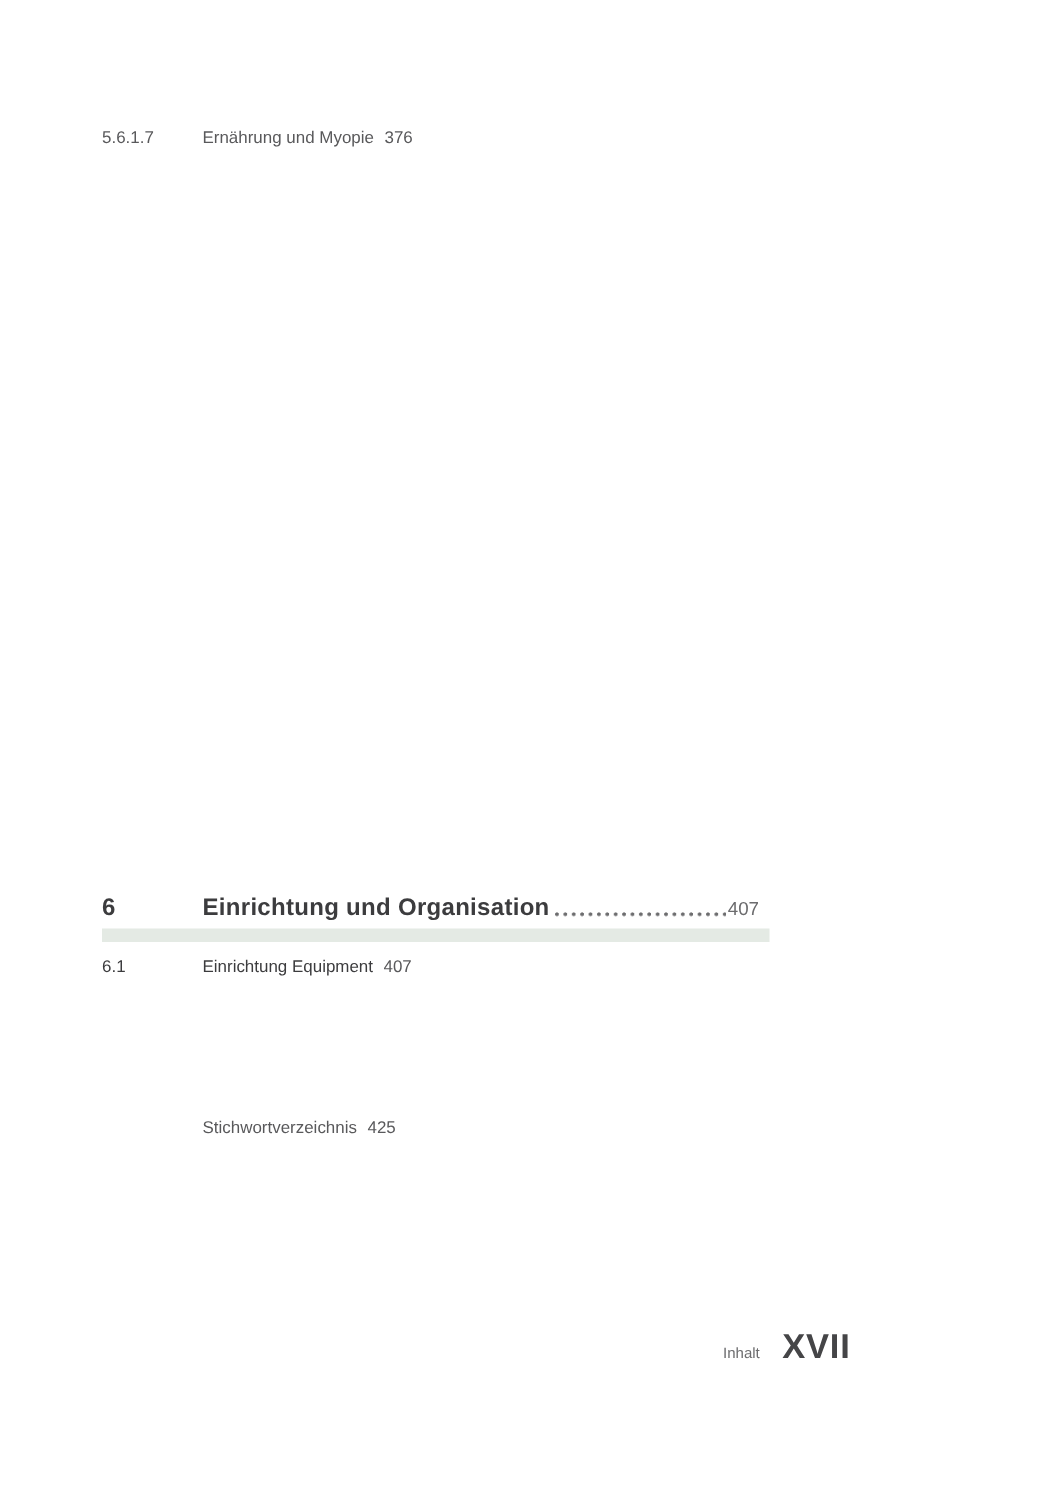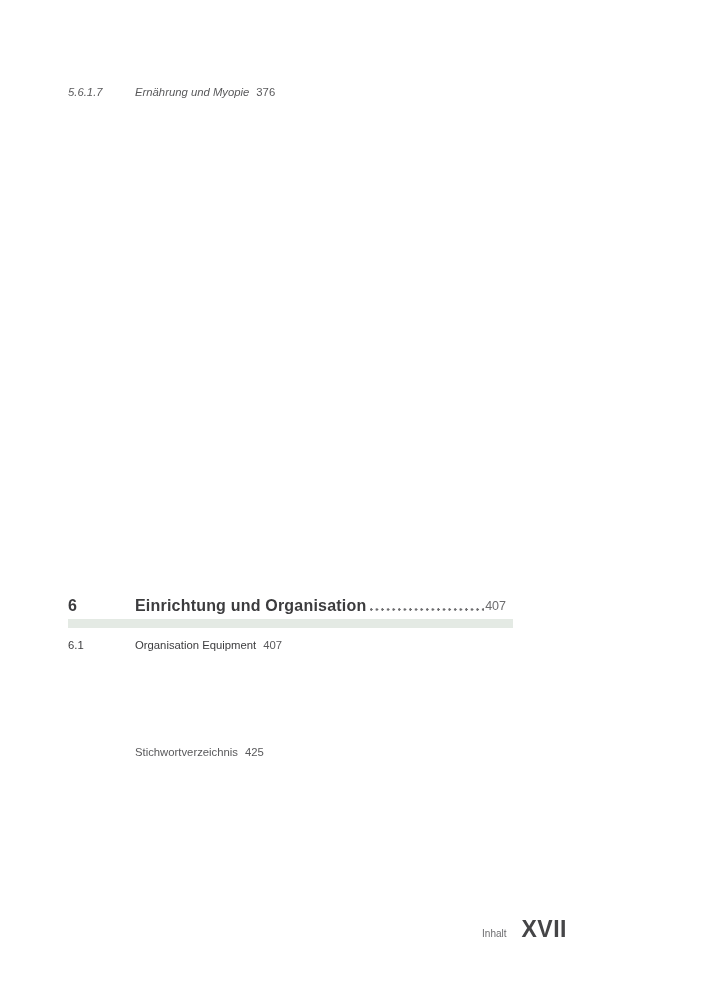--- a/index.html
+++ b/index.html
@@ -29,31 +29,31 @@
   .row .page { white-space: nowrap; margin-left: 2px; }
   .dots {
     flex: 1 1 auto;
     align-self: flex-end;
     height: 3px;
     margin: 0 1px 3px 4px;
     background-image: radial-gradient(circle at 1.3px 1.5px, #6d6d6f 1.05px, rgba(0,0,0,0) 1.45px);
     background-size: 5.6px 3px;
     background-repeat: repeat-x;
   }
-  .row.italic .num, .row.italic .title { font-style: italic; }
+  .row.italic .num, .row.italic .title { }
   .row.bold .num, .row.bold .title, .row.bold .pre {
     font-weight: normal;
     color: #3c3c3e;
   }
 
   
   .toc-main   { position: absolute; left: 68px; top: 84px;  width: 438px; }
   .chapter    { position: absolute; left: 68px; top: 597px; width: 438px; }
   .index-blk  { position: absolute; left: 68px; top: 744px; width: 438px; }
-  .footer     { position: absolute; left: 68px; top: 916px; width: 499px; }
+  .footer     { position: absolute; left: 68px; top: 884px; width: 499px; }
 
   
   .ch-head { display: flex; align-items: flex-start; line-height: 18px; }
   .ch-head .ch-num {
     flex: 0 0 67px;
     font-size: 16px; font-weight: bold; color: #3c3c3e;
   }
   .ch-head .ch-line { display: flex; flex: 1 1 auto; align-items: flex-end; }
   .ch-head .ch-title {
     font-size: 16px; font-weight: bold; color: #3c3c3e;
@@ -107,21 +107,21 @@
         <span class="dots"></span>
         <span class="ch-page">407</span>
       </span>
     </div>
     <div class="ch-bar" id="ch-bar" style="background: rgb(228, 234, 228);"></div>
     <div class="rows" id="chapter-rows">
         <div class="row bold">
           <span class="num">6.1</span>
           <span class="rest">
             <span class="line">
-              <span class="title">Organisation Equipment</span>
+              <span class="title">Einrichtung Equipment</span>
               <span class="dots"></span>
               <span class="page">407</span>
             </span>
           </span>
         </div>
       </div>
   </div>
 
   <div class="index-blk rows" id="index-rows">
       <div class="row regular">

